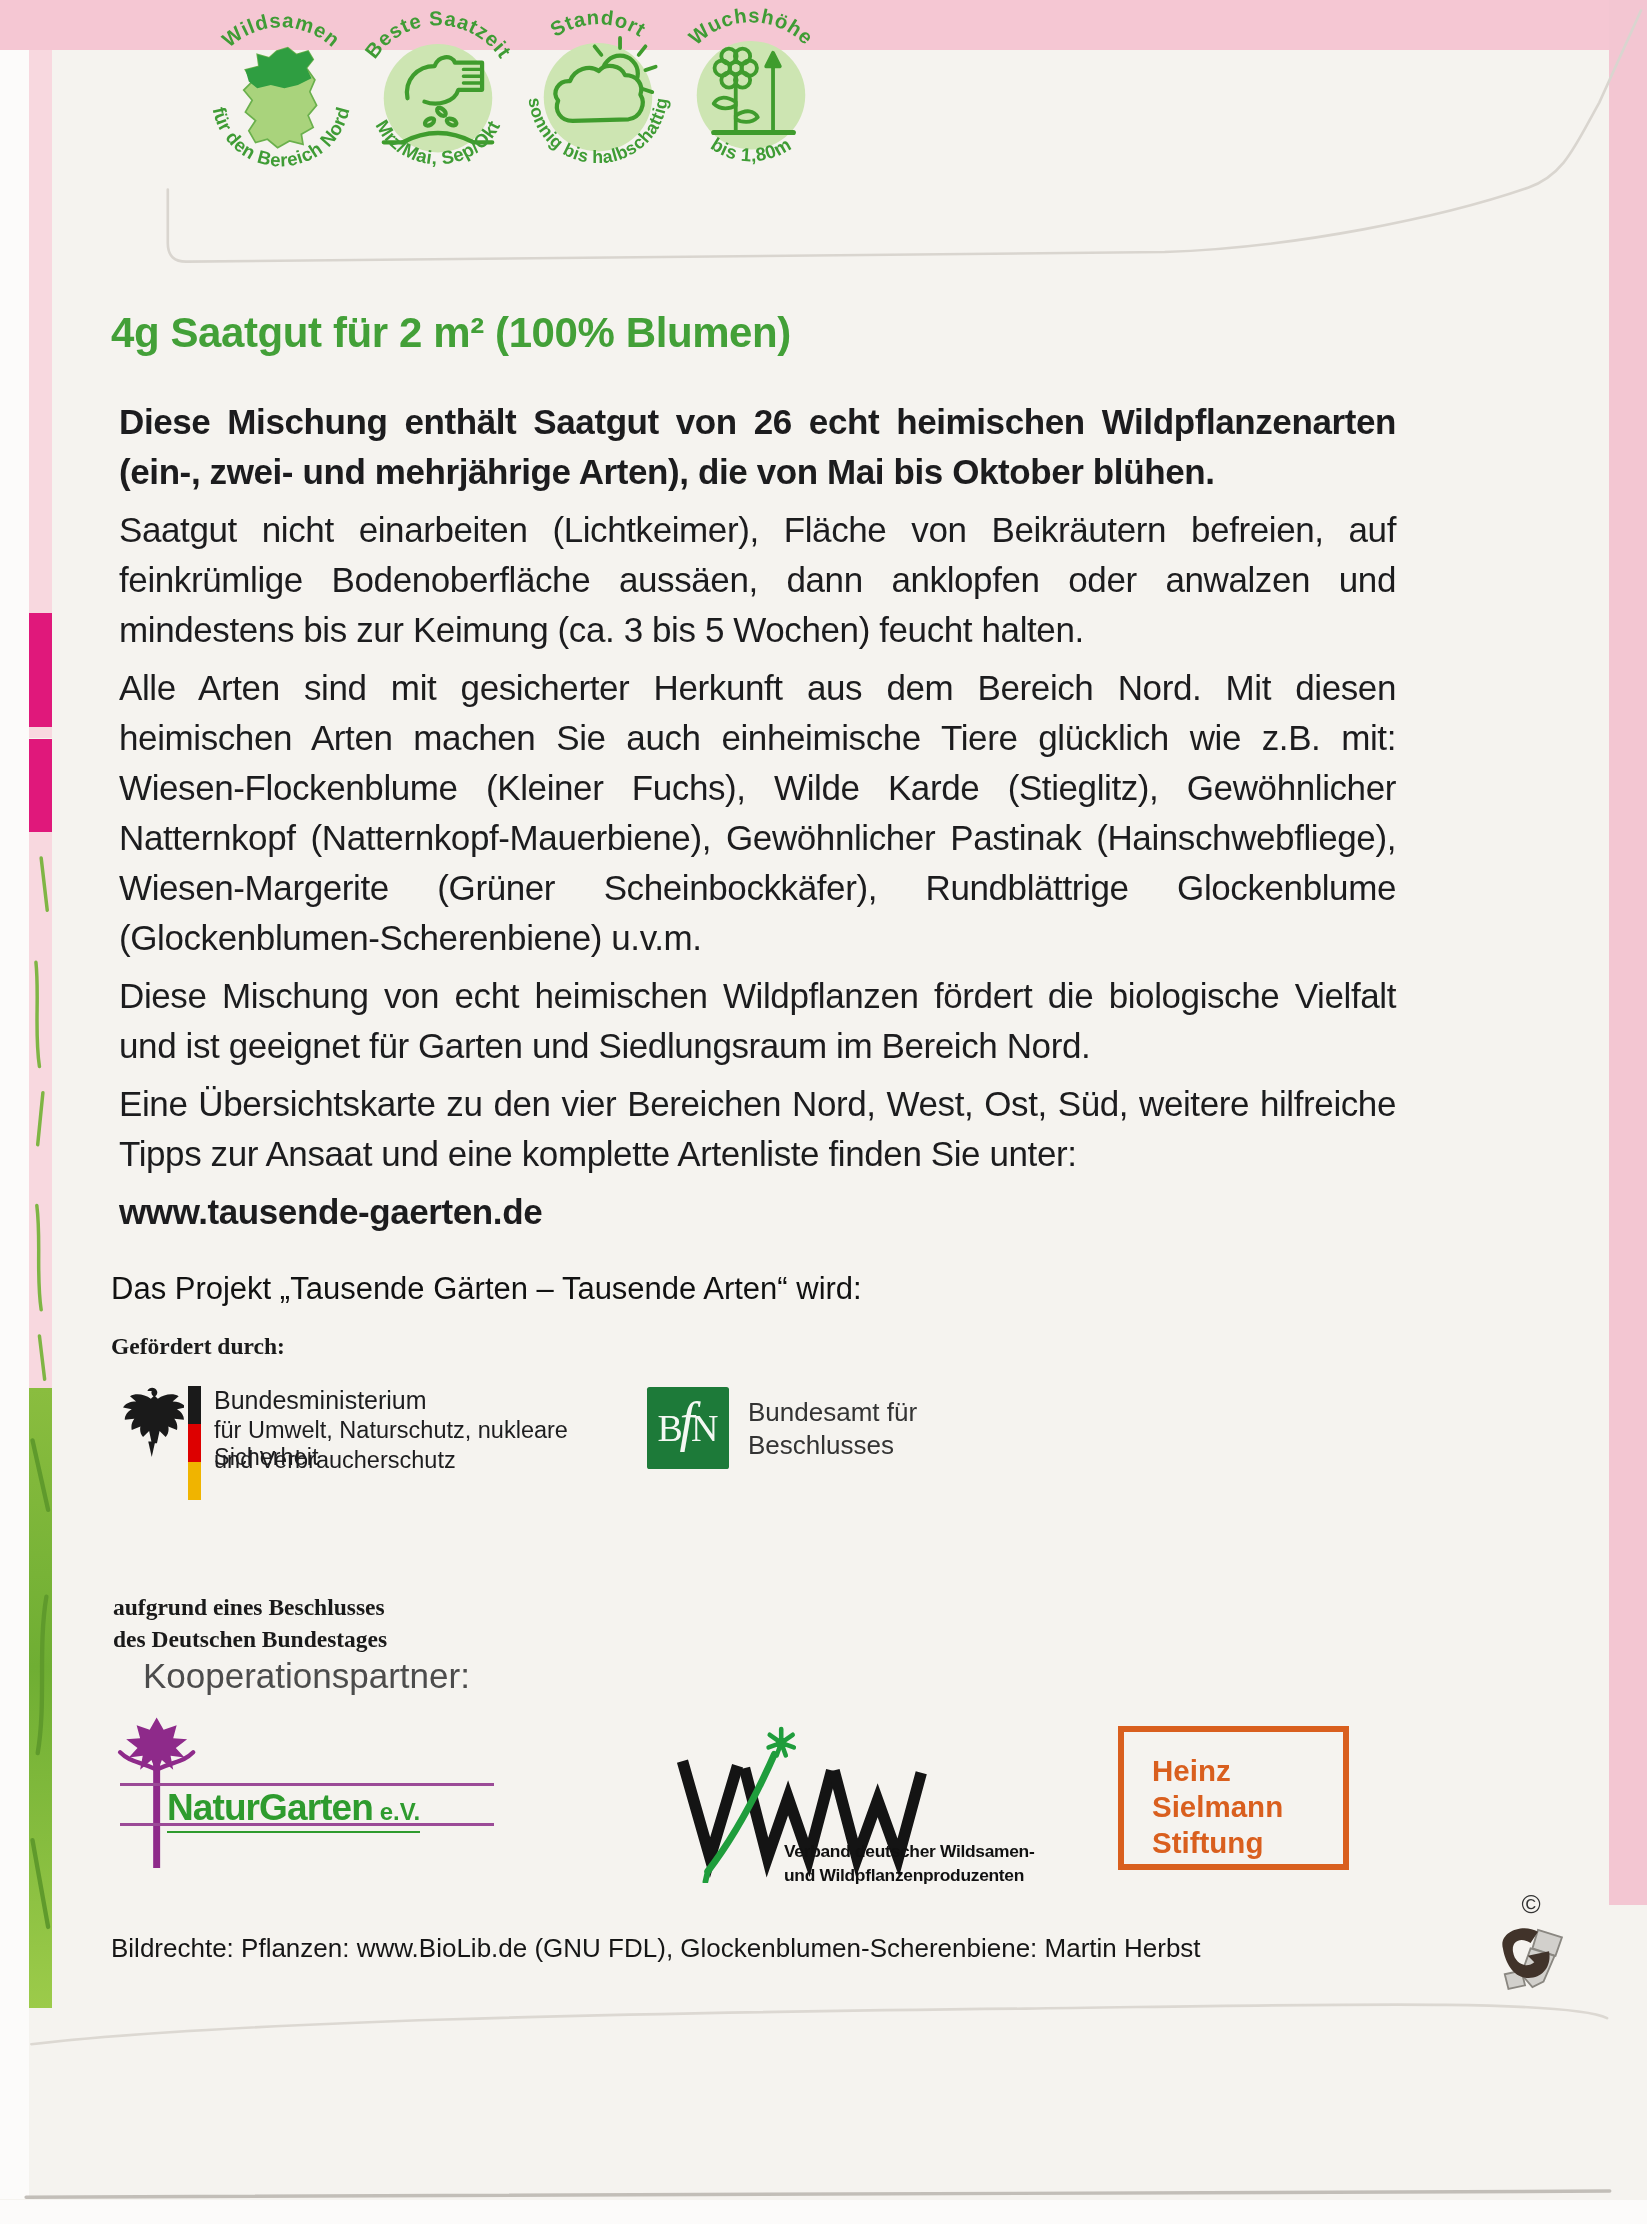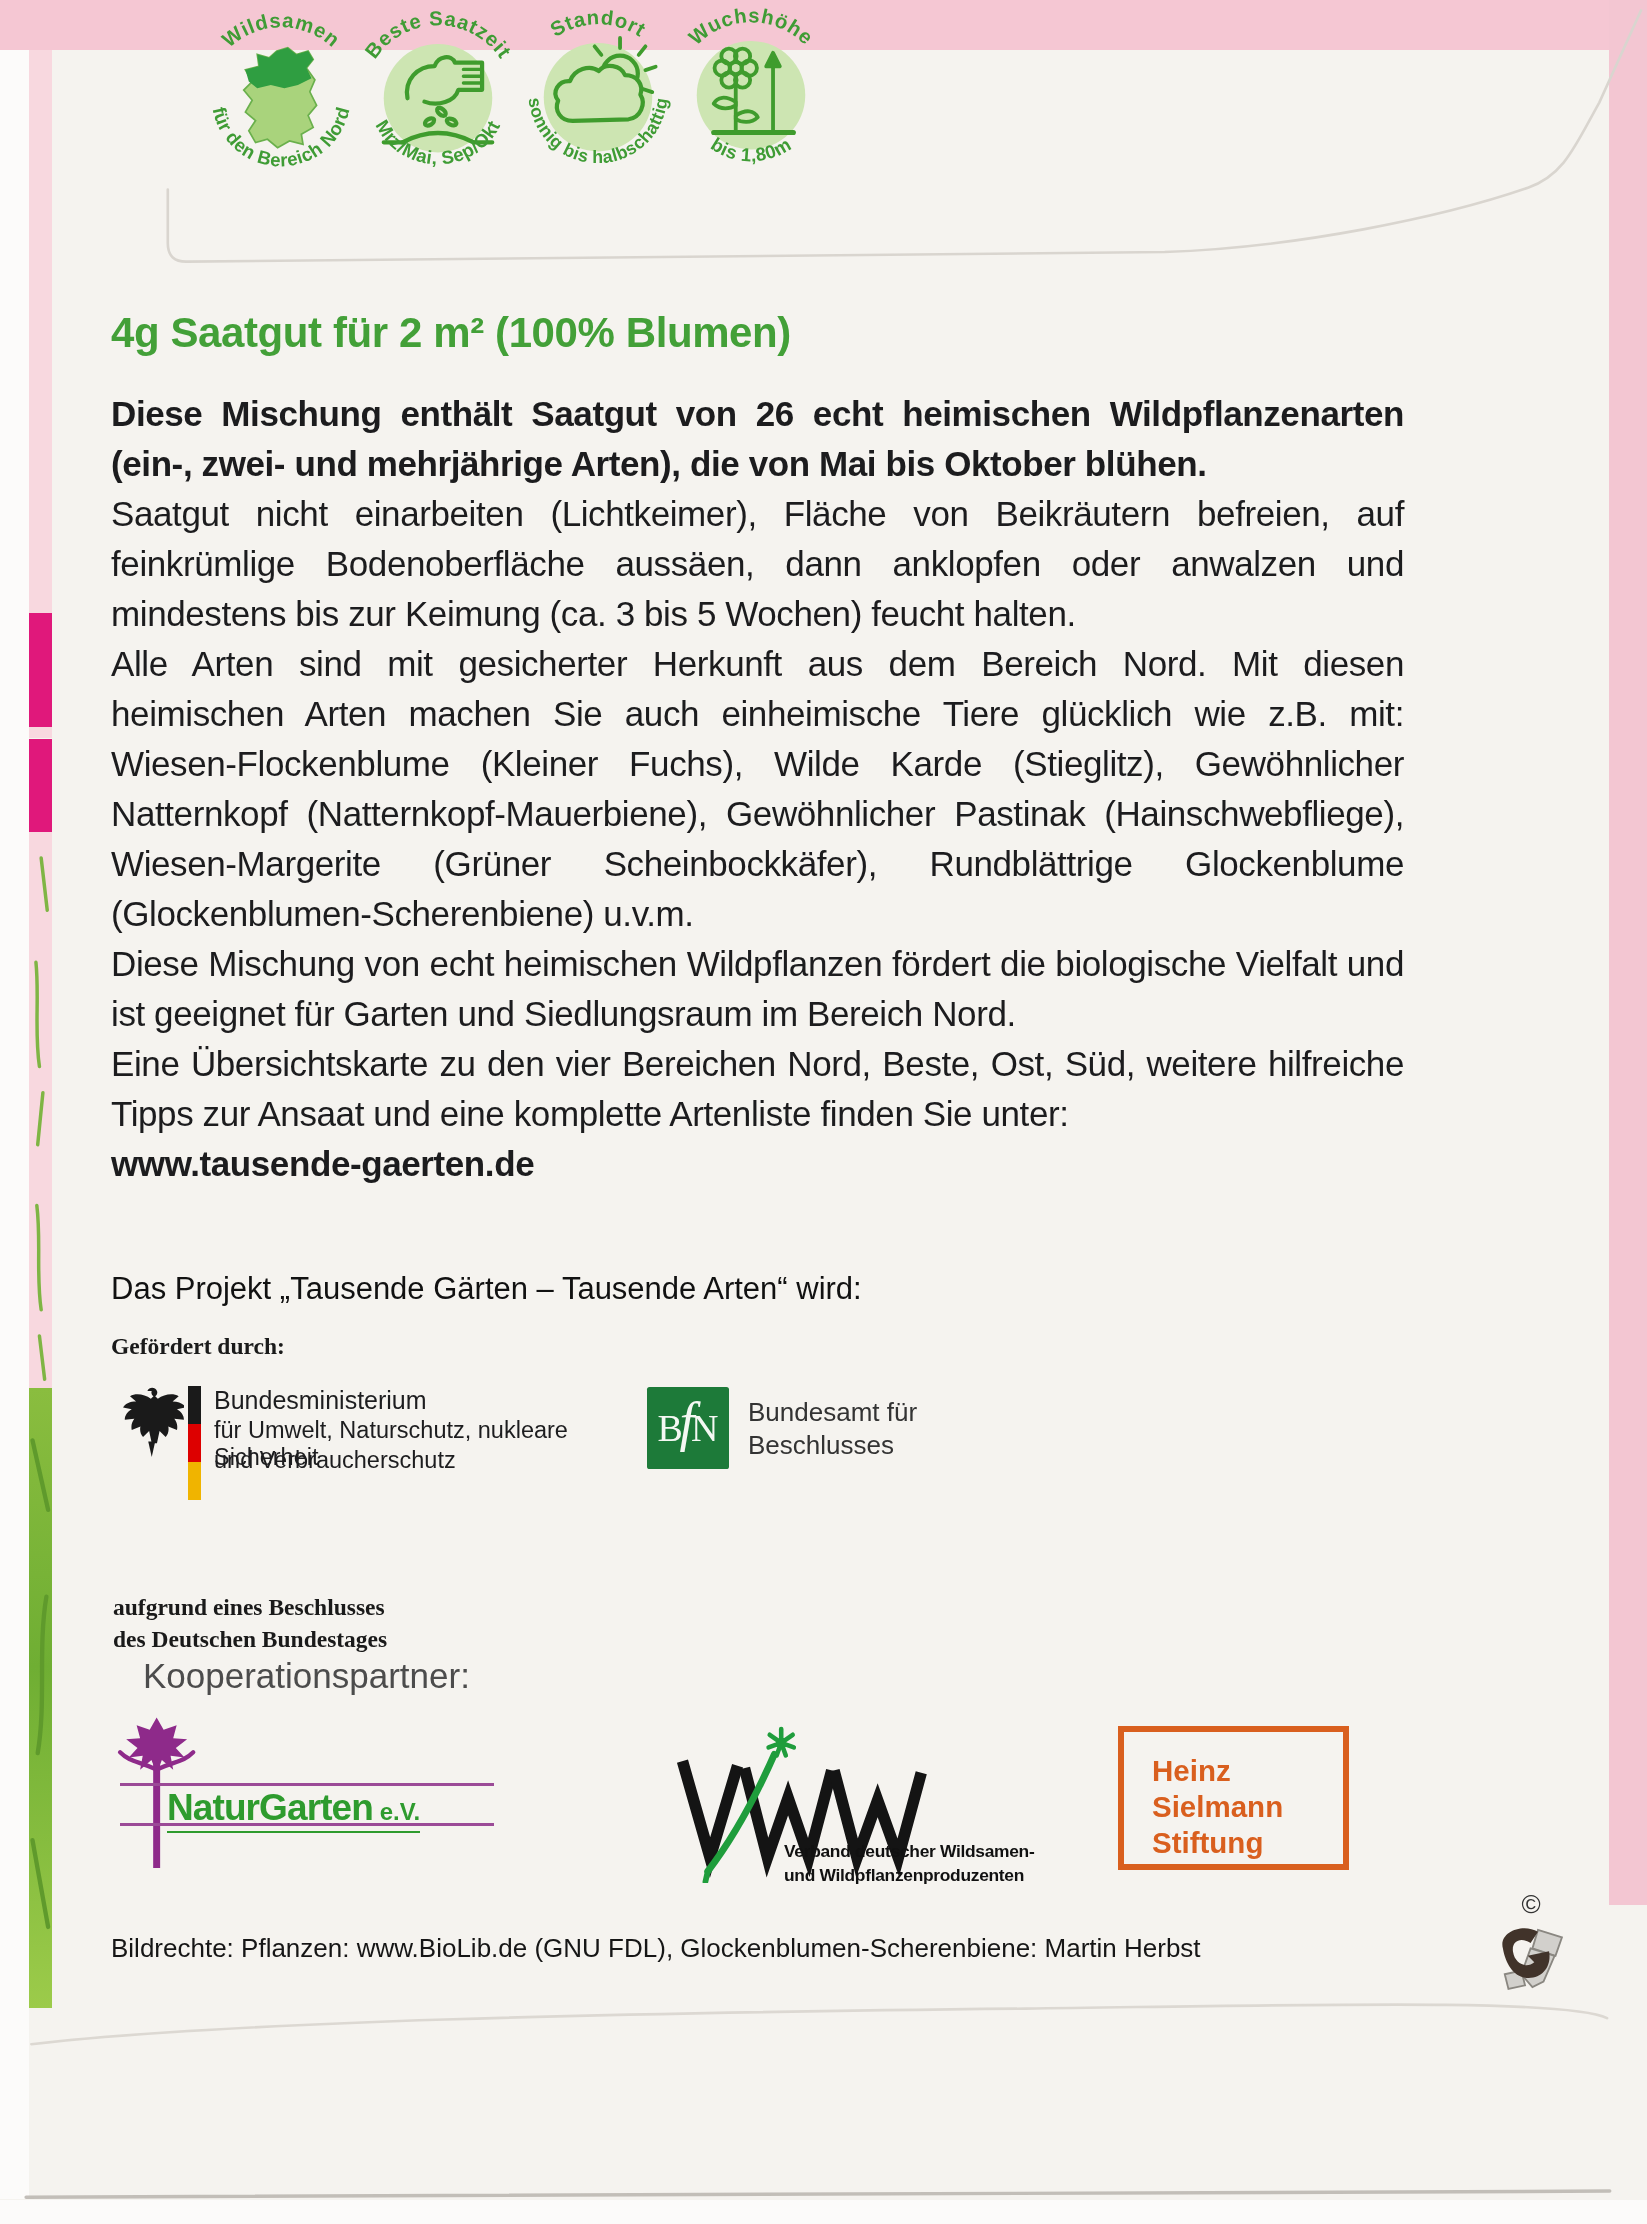--- a/index.html
+++ b/index.html
@@ -16,21 +16,21 @@
   .sliver-left{left:0;top:50px;width:29px;height:2149px;background:#fcfbfa;}
   .band-bottom{left:0;top:2200px;width:1648px;height:24px;background:#fcfbfa;}
   
   .strip{left:29px;width:22.6px;}
   .strip.pinklight{background:#f8d8df;}
   .strip.magenta{background:#e0187b;}
   .strip.greens{background:linear-gradient(180deg,#8abd3f 0%,#6fae33 45%,#9ccb4a 100%);}
   
   .heading{left:111px;top:309px;font-size:42px;font-weight:700;color:#43a038;letter-spacing:-0.4px;}
   .bodytext{left:111px;top:389px;width:1293px;font-size:35px;line-height:50px;letter-spacing:-0.4px;}
-  .bodytext p{margin:0;text-align:justify;}
+  .bodytext p{margin:8px;text-align:justify;}
   .bodytext p.bold{font-weight:700;}
   .project-line{left:111px;top:1271px;font-size:31px;color:#111;}
   .funded-label{left:111px;top:1333px;font-family:"Liberation Serif",serif;font-weight:700;font-size:23.5px;color:#1a1a1a;}
   
   .bmuv{left:116px;top:1384px;width:521px;height:122px;}
   .bmuv .stripe{position:absolute;left:72px;top:1.7px;width:13px;height:113px;}
   .bmuv .stripe div{width:100%;height:38px;}
   .bmuv .t1{position:absolute;left:98px;top:1.7px;font-size:25px;color:#1d1d1f;}
   .bmuv .t2{position:absolute;left:98px;top:33px;font-size:23.5px;color:#1d1d1f;}
   .bmuv .t3{position:absolute;left:98px;top:63px;font-size:23.5px;color:#1d1d1f;}
@@ -191,21 +191,21 @@
     </g>
   </svg>
 
   <div class="abs heading">4g Saatgut für 2 m² (100% Blumen)</div>
 
   <div class="abs bodytext">
     <p class="bold">Diese Mischung enthält Saatgut von 26 echt heimischen Wildpflanzenarten (ein-, zwei- und mehrjährige Arten), die von Mai bis Oktober blühen.</p>
     <p>Saatgut nicht einarbeiten (Lichtkeimer), Fläche von Beikräutern befreien, auf feinkrümlige Bodenoberfläche aussäen, dann anklopfen oder anwalzen und mindestens bis zur Keimung (ca. 3 bis 5 Wochen) feucht halten.</p>
     <p>Alle Arten sind mit gesicherter Herkunft aus dem Bereich Nord. Mit diesen heimischen Arten machen Sie auch einheimische Tiere glücklich wie z.B. mit: Wiesen-Flockenblume (Kleiner Fuchs), Wilde Karde (Stieglitz), Gewöhnlicher Natternkopf (Natternkopf-Mauerbiene), Gewöhnlicher Pastinak (Hainschwebfliege), Wiesen-Margerite (Grüner Scheinbockkäfer), Rundblättrige Glockenblume (Glockenblumen-Scherenbiene) u.v.m.</p>
     <p>Diese Mischung von echt heimischen Wildpflanzen fördert die biologische Vielfalt und ist geeignet für Garten und Siedlungsraum im Bereich Nord.</p>
-    <p>Eine Übersichtskarte zu den vier Bereichen Nord, Beste, Ost, Süd, weitere hilfreiche Tipps zur Ansaat und eine komplette Artenliste finden Sie unter:</p>
+    <p>Eine Übersichtskarte zu den vier Bereichen Nord, West, Ost, Süd, weitere hilfreiche Tipps zur Ansaat und eine komplette Artenliste finden Sie unter:</p>
     <p class="bold">www.tausende-gaerten.de</p>
   </div>
 
   <div class="abs project-line">Das Projekt „Tausende Gärten – Tausende Arten“ wird:</div>
   <div class="abs funded-label">Gefördert durch:</div>
 
   <div class="abs bmuv">
     <svg width="68" height="80" viewBox="0 0 78 92">
       <path fill="#1a1a1a" d="M36,8c2,-5 9,-5 11,0c1,2 0,5 -2,6l3,3c7,-5 17,-7 24,-3l-7,6c7,0 12,2 15,7l-10,2c5,3 8,7 8,12l-11,-1c3,4 4,8 3,13l-10,-4c1,4 0,9 -3,12l-7,-7l-3,14h-6l-3,-14l-7,7c-3,-3 -4,-8 -3,-12l-10,4c-1,-5 0,-9 3,-13l-11,1c0,-5 3,-9 8,-12l-10,-2c3,-5 8,-7 15,-7l-7,-6c7,-4 17,-2 24,3l3,-3c-2,-1 -3,-4 -2,-6z"></path>
       <path fill="#1a1a1a" d="M37,66 l4,18 l4,-18 z"></path>

